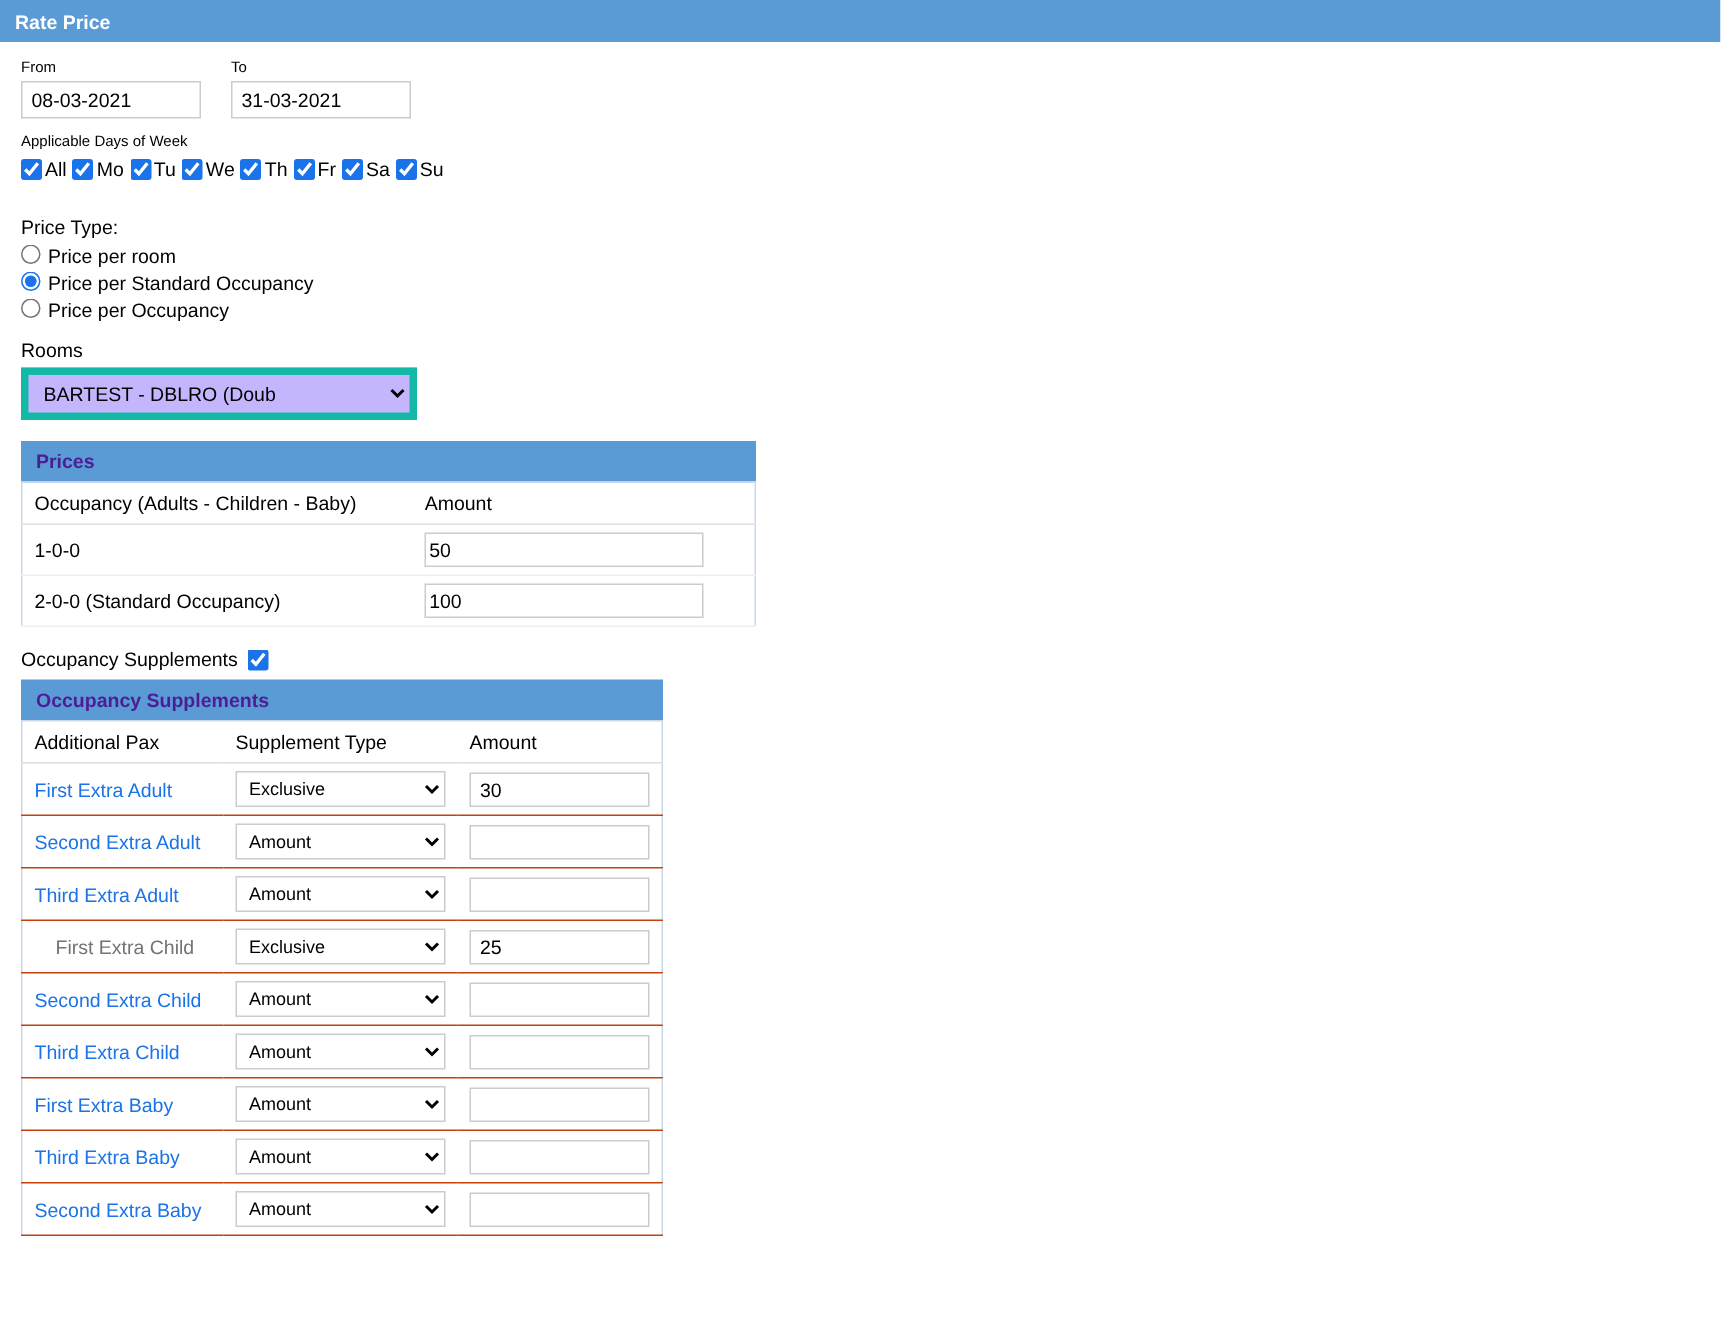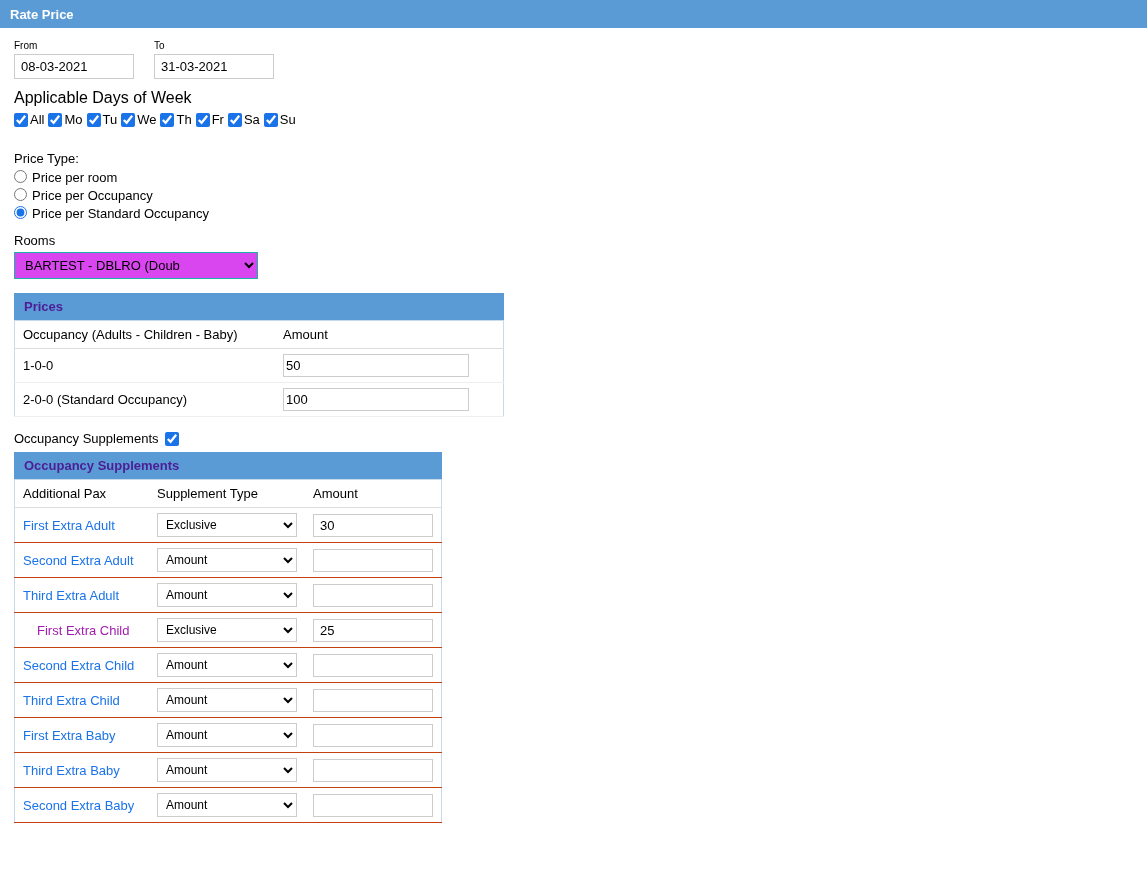--- a/index.html
+++ b/index.html
@@ -30,21 +30,21 @@
     }
 
     .date-group input {
       border: 1px solid #ccc;
       padding: 4px 6px;
       font-size: 13px;
       width: 120px;
     }
 
     .section-label {
-      font-size: 16px;
+      font-size: 10px;
       margin-bottom: 5px;
       margin-top: 10px;
     }
 
     .days-row {
       display: flex;
       align-items: center;
       gap: 4px;
       flex-wrap: wrap;
       margin-bottom: 24px;
@@ -83,25 +83,25 @@
     .price-type-section input[type="radio"] {
       accent-color: #1a73e8;
     }
 
     .rooms-label {
       font-size: 13px;
       margin-bottom: 4px;
     }
 
     .rooms-select {
-      border: 1px solid #14b8a6;
+      border: 5px solid #14b8a6;
       padding: 4px 6px;
       font-size: 13px;
-      width: 244px;
-      background: #d946ef;
+      width: 264px;
+      background: #c4b5fd;
     }
 
     .table-section {
       margin-top: 14px;
       width: 490px;
     }
 
     .table-header {
       background: #5b9bd5;
       color: #4c1d95;
@@ -262,26 +262,26 @@
   </div>
 
   
   <div class="price-type-section">
     <div class="pt-label">Price Type:</div>
     <label>
       <input type="radio" name="price_type" style="">
       <span>Price per room</span>
     </label>
     <label>
+      <input type="radio" name="price_type" checked="" style="">
+      <span>Price per Standard Occupancy</span>
+    </label>
+    <label>
       <input type="radio" name="price_type" style="">
       <span>Price per Occupancy</span>
-    </label>
-    <label>
-      <input type="radio" name="price_type" checked="" style="">
-      <span>Price per Standard Occupancy</span>
     </label>
   </div>
 
   
   <div class="rooms-label">Rooms</div>
   <select class="rooms-select">
     <option>BARTEST - DBLRO (Doub</option>
   </select>
 
   
@@ -348,21 +348,21 @@
           <tr>
     <td style="color: #1a73e8;">Third Extra Adult</td>
     <td>
       <select><option value="Exclusive">Exclusive</option><option value="Amount" selected="">Amount</option></select>
     </td>
     <td>
       <input type="text" value="" style="">
     </td>
   </tr>
           <tr>
-    <td style="color: #a21caf; padding-left: 22px;">First Extra Child</td>
+    <td style="color: #737373; padding-left: 22px;">First Extra Child</td>
     <td>
       <select><option value="Exclusive" selected="">Exclusive</option><option value="Amount">Amount</option></select>
     </td>
     <td>
       <input type="text" value="25" style="">
     </td>
   </tr>
           <tr>
     <td style="color: #1a73e8;">Second Extra Child</td>
     <td>

